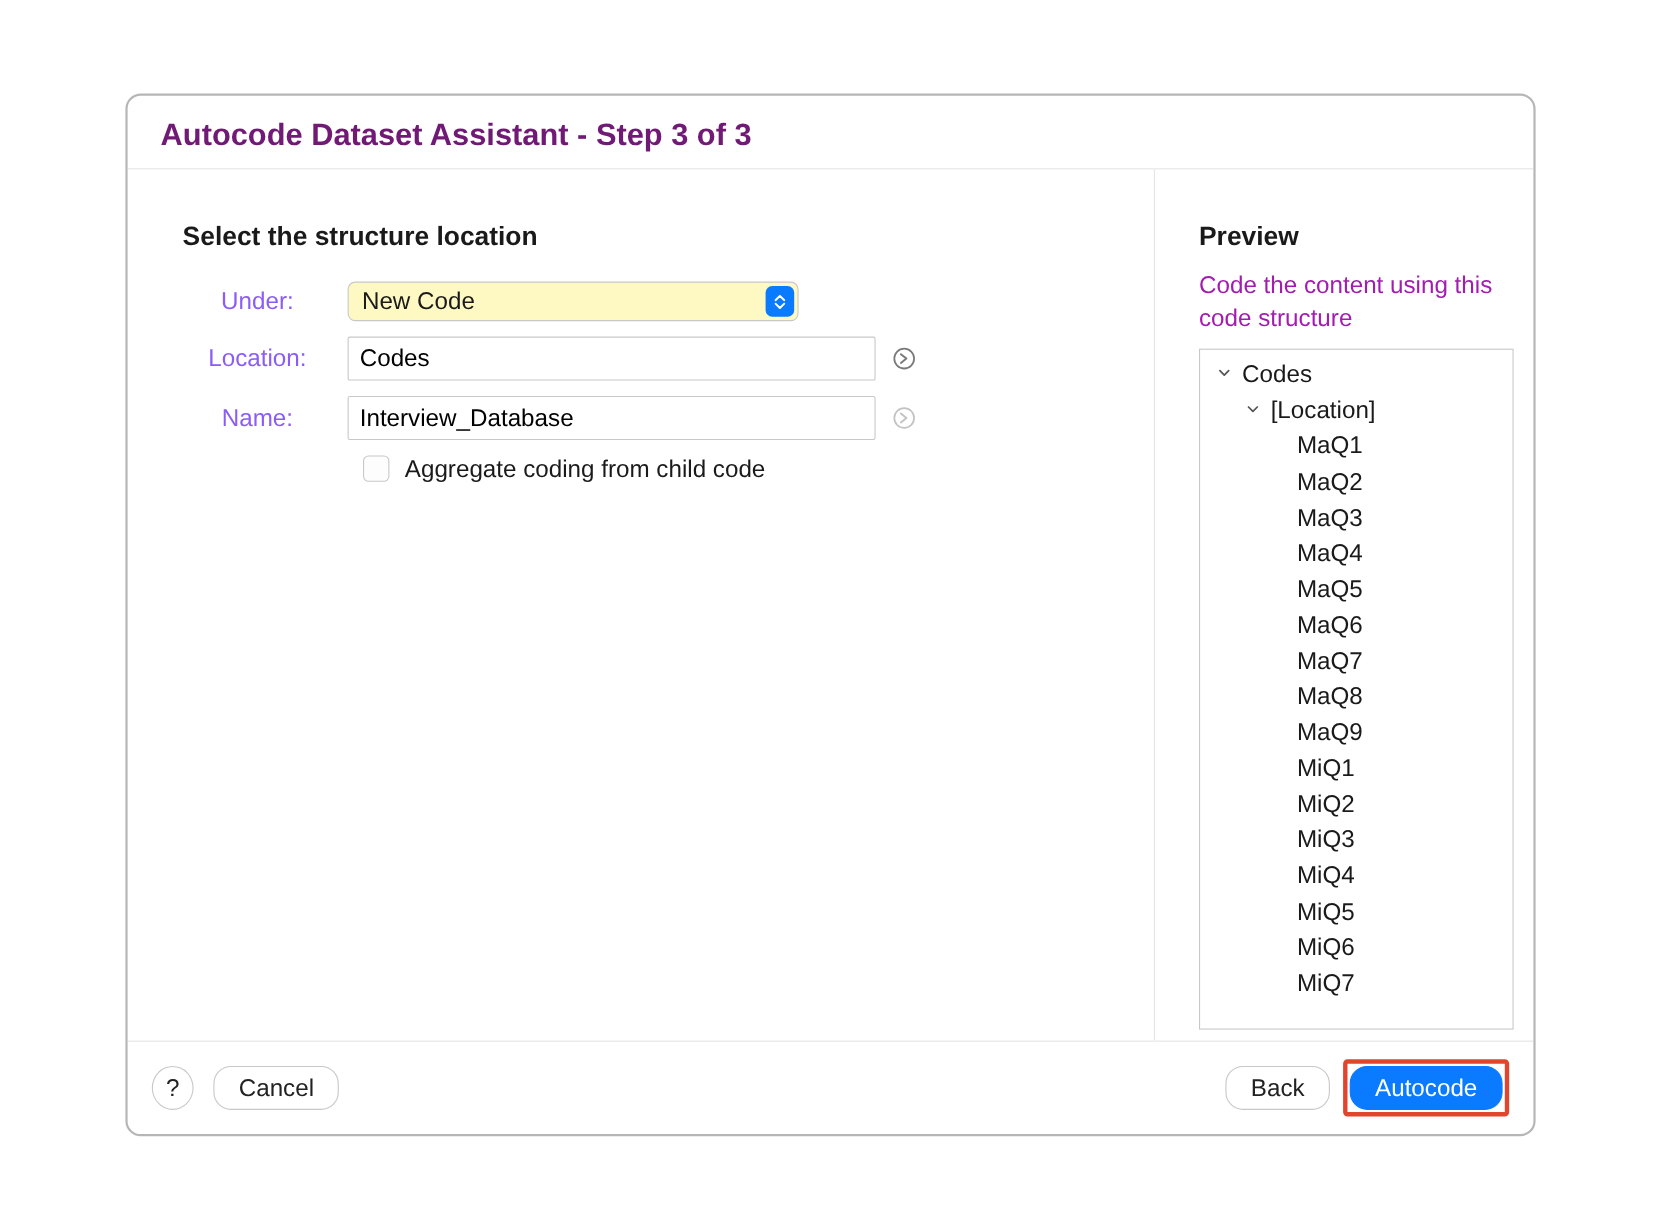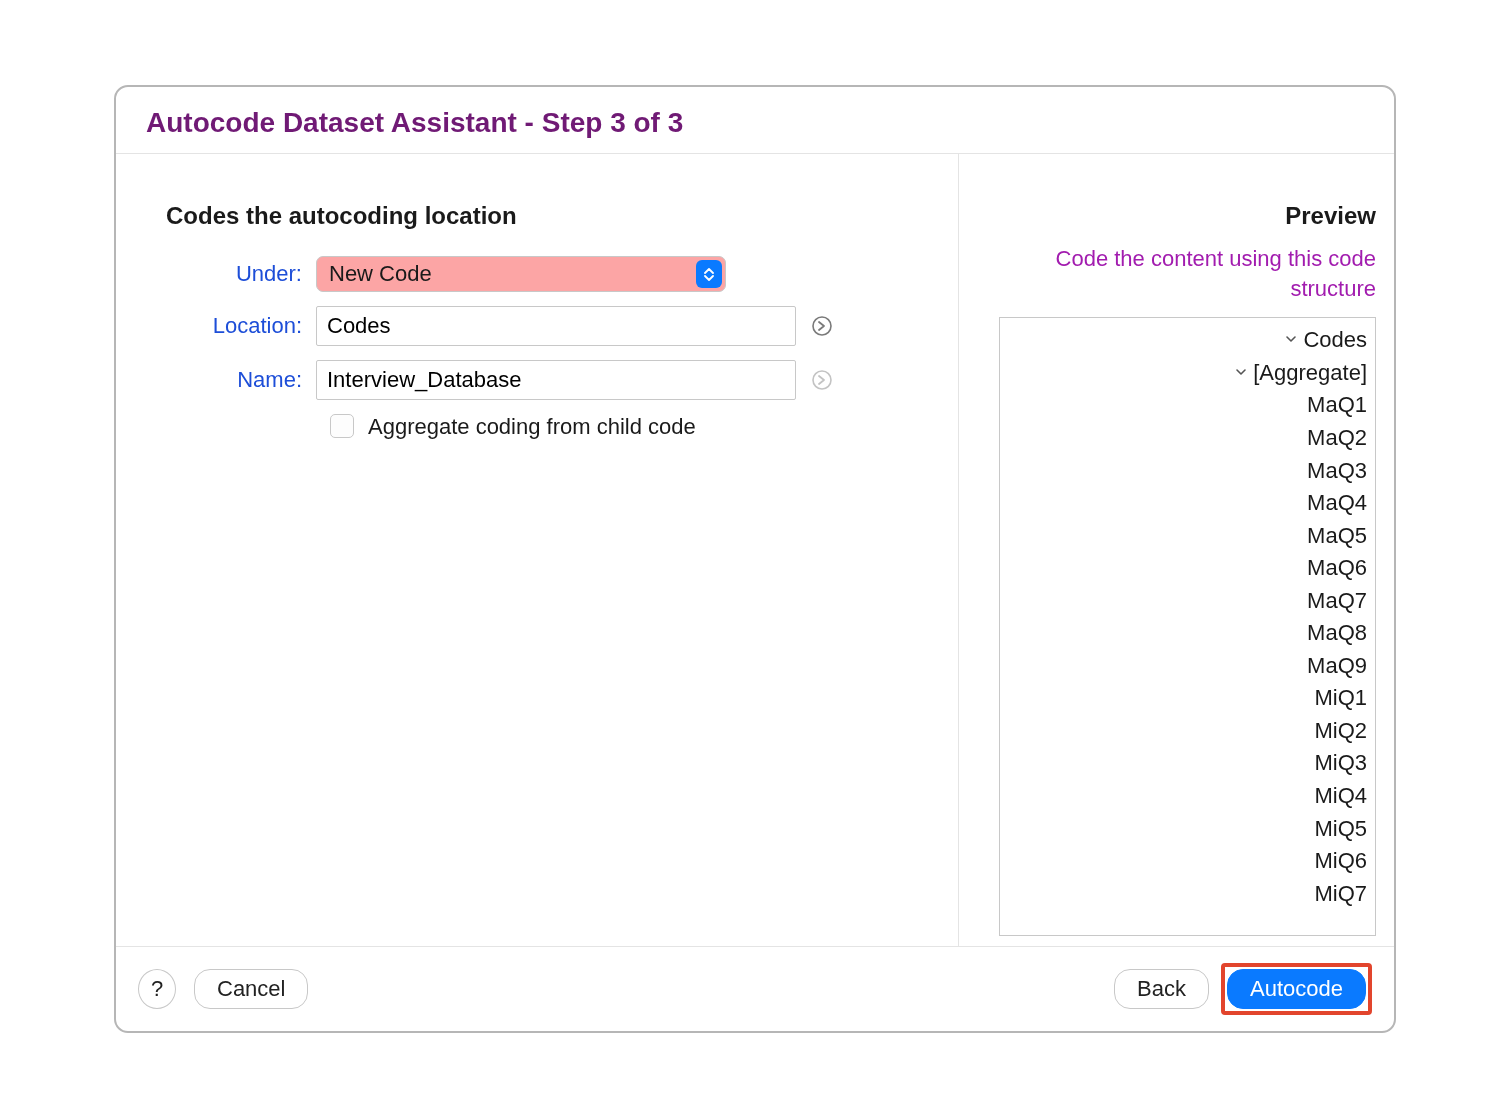--- a/index.html
+++ b/index.html
@@ -56,37 +56,37 @@
     font-weight: 700;
     margin-bottom: 26px;
   }
   .form-row {
     display: flex;
     align-items: center;
     margin-bottom: 14px;
   }
   .form-label {
     width: 150px;
-    text-align: right;
+    text-align: center;
     padding-right: 14px;
     font-size: 22px;
-    color: #1d4ed8;
+    color: #8b5cf6;
   }
   .select-wrap {
     position: relative;
     display: inline-block;
   }
   .select-control {
     width: 410px;
     height: 36px;
     border: 1px solid #c8c8c8;
     border-radius: 7px;
     padding: 2px 40px 2px 12px;
     font-size: 22px;
-    background: #fca5a5;
+    background: #fef9c3;
     display: flex;
     align-items: center;
     cursor: default;
   }
   .select-stepper {
     position: absolute;
     right: 4px;
     top: 4px;
     width: 26px;
     height: 28px;
@@ -135,26 +135,25 @@
     border: 1px solid #c8c8c8;
     border-radius: 5px;
     background: #fdfdfd;
     margin-right: 14px;
     flex-shrink: 0;
   }
   .checkbox-label {
     font-size: 22px;
   }
   .right-panel {
-    width: 436px;
+    width: 345px;
     border-left: 1px solid #e4e4e4;
     padding: 48px 18px 10px 40px;
     display: flex;
     flex-direction: column;
-    text-align: right;
   }
   .preview-heading {
     font-size: 24px;
     font-weight: 700;
     margin-bottom: 14px;
   }
   .preview-subtext {
     font-size: 22px;
     color: #a21caf;
     line-height: 1.35;
@@ -228,21 +227,21 @@
 <div class="wrapper">
   <div class="dialog">
 
     <div class="dialog-header">
       <div class="dialog-title">Autocode Dataset Assistant - Step 3 of 3</div>
     </div>
 
     <div class="dialog-body">
 
       <div class="left-panel">
-        <div class="section-heading">Codes the autocoding location</div>
+        <div class="section-heading">Select the structure location</div>
 
         <div class="form-row">
           <div class="form-label">Under:</div>
           <div class="select-wrap">
             <div class="select-control">New Code</div>
             <div class="select-stepper">
               <svg width="10" height="6" viewBox="0 0 10 6">
                   <path d="M1 5 L5 1 L9 5" stroke="#ffffff" stroke-width="1.8" fill="none" stroke-linecap="round" stroke-linejoin="round"></path>
                 </svg>
               <svg width="10" height="6" viewBox="0 0 10 6">
@@ -291,21 +290,21 @@
                 </svg>
             </span>
             <span>Codes</span>
           </div>
           <div class="tree-node indent-2">
             <span class="disclosure">
               <svg width="12" height="12" viewBox="0 0 12 12">
                   <path d="M2 4 L6 8 L10 4" stroke="#555" stroke-width="1.6" fill="none" stroke-linecap="round" stroke-linejoin="round"></path>
                 </svg>
             </span>
-            <span>[Aggregate]</span>
+            <span>[Location]</span>
           </div>
           <div id="tree-leaves">
               <div class="tree-node indent-3"><span>MaQ1</span></div>
               <div class="tree-node indent-3"><span>MaQ2</span></div>
               <div class="tree-node indent-3"><span>MaQ3</span></div>
               <div class="tree-node indent-3"><span>MaQ4</span></div>
               <div class="tree-node indent-3"><span>MaQ5</span></div>
               <div class="tree-node indent-3"><span>MaQ6</span></div>
               <div class="tree-node indent-3"><span>MaQ7</span></div>
               <div class="tree-node indent-3"><span>MaQ8</span></div>

